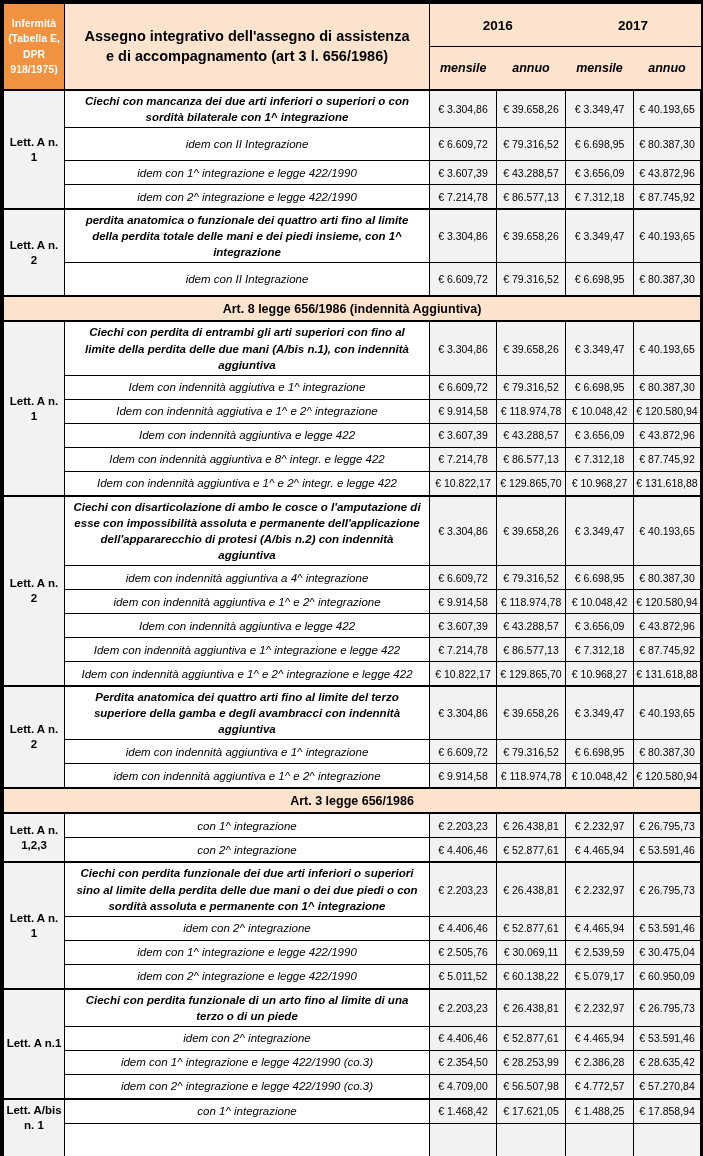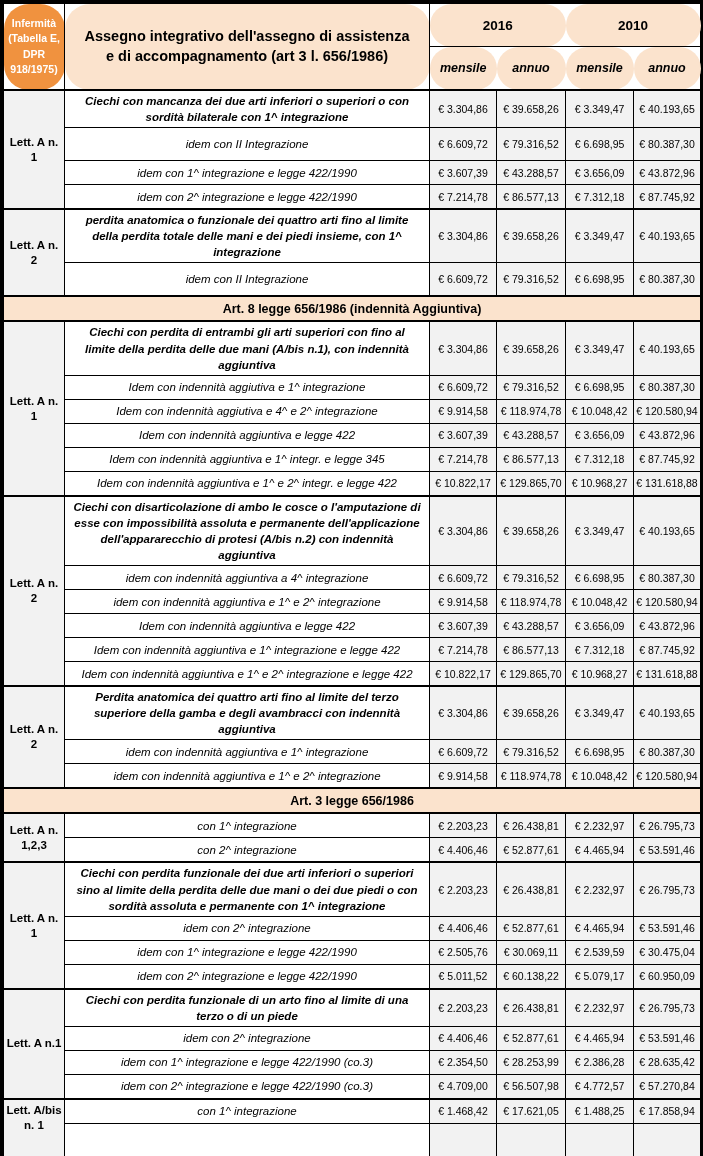--- a/index.html
+++ b/index.html
@@ -7,21 +7,21 @@
     --peach:#FBE3CD;
     --gray:#F2F2F2;
     --border:#000000;
   }
   html,body{margin:0;padding:0;background:#fff;}
   body{font-family:"Liberation Sans","DejaVu Sans",sans-serif;color:#000;}
   .sheet{width:697px;border:3px solid var(--border);margin:0;}
   table{border-collapse:collapse;width:697px;table-layout:fixed;}
   th,td{border:1px solid var(--border);padding:1px 2px;overflow:hidden;}
   
-  thead th{background:var(--peach);border-radius:25px;}
+  thead th{background:var(--peach);}
   th.corner{background:var(--orange);color:#fff;font-weight:bold;font-size:10.5px;line-height:1.45;text-align:center;vertical-align:middle;padding:2px 1px;}
   th.title{font-size:14.5px;font-weight:bold;text-align:center;vertical-align:middle;line-height:1.35;padding:4px 18px;}
   th.yr{font-size:13.5px;font-weight:bold;text-align:center;vertical-align:middle;height:40px;border-left:none;border-right:none;border-bottom:1px solid var(--border);}
   th.sub{font-size:12.5px;font-weight:bold;font-style:italic;text-align:center;vertical-align:middle;height:40px;border-left:none;border-right:none;}
   
   th.glabel{background:var(--gray);font-weight:bold;font-size:11.5px;text-align:center;vertical-align:middle;line-height:1.3;padding:2px 2px;margin-left:16px;}
   th.glabel.vtop{vertical-align:top;padding-top:3px;}
   td.desc{background:#fff;font-style:italic;font-size:11.5px;text-align:center;vertical-align:middle;line-height:1.4;padding:2px 8px;height:19px;}
   tr.bold-row td.desc{font-weight:bold;}
   td.val{background:var(--gray);font-size:10.5px;text-align:center;vertical-align:middle;white-space:nowrap;height:19px;}
@@ -41,21 +41,21 @@
       <col style="width:67px">
         <col style="width:69px">
         <col style="width:68px">
         <col style="width:67px">
     </colgroup>
     <thead>
       <tr>
         <th class="corner" rowspan="2">Infermità (Tabella E, DPR 918/1975)</th>
         <th class="title" rowspan="2">Assegno integrativo dell'assegno di assistenza e di accompagnamento (art 3 l. 656/1986)</th>
         <th class="yr" colspan="2">2016</th>
-        <th class="yr" colspan="2">2010</th>
+        <th class="yr" colspan="2">2017</th>
       </tr>
       <tr>
         <th class="sub">mensile</th>
         <th class="sub">annuo</th>
         <th class="sub">mensile</th>
         <th class="sub">annuo</th>
       </tr>
     </thead>
     <tbody id="tb">
         <tr class="gstart bold-row">
@@ -114,35 +114,35 @@
           <td class="val">€ 40.193,65</td>
         </tr>
         <tr class="">
           <td class="desc">Idem con indennità aggiutiva e 1^ integrazione</td>
           <td class="val">€ 6.609,72</td>
           <td class="val">€ 79.316,52</td>
           <td class="val">€ 6.698,95</td>
           <td class="val">€ 80.387,30</td>
         </tr>
         <tr class="">
-          <td class="desc">Idem con indennità aggiutiva e 4^ e 2^ integrazione</td>
+          <td class="desc">Idem con indennità aggiutiva e 1^ e 2^ integrazione</td>
           <td class="val">€ 9.914,58</td>
           <td class="val">€ 118.974,78</td>
           <td class="val">€ 10.048,42</td>
           <td class="val">€ 120.580,94</td>
         </tr>
         <tr class="">
           <td class="desc">Idem con indennità aggiuntiva e legge 422</td>
           <td class="val">€ 3.607,39</td>
           <td class="val">€ 43.288,57</td>
           <td class="val">€ 3.656,09</td>
           <td class="val">€ 43.872,96</td>
         </tr>
         <tr class="">
-          <td class="desc">Idem con indennità aggiuntiva e 1^ integr. e legge 345</td>
+          <td class="desc">Idem con indennità aggiuntiva e 8^ integr. e legge 422</td>
           <td class="val">€ 7.214,78</td>
           <td class="val">€ 86.577,13</td>
           <td class="val">€ 7.312,18</td>
           <td class="val">€ 87.745,92</td>
         </tr>
         <tr class="">
           <td class="desc">Idem con indennità aggiuntiva e 1^ e 2^ integr. e legge 422</td>
           <td class="val">€ 10.822,17</td>
           <td class="val">€ 129.865,70</td>
           <td class="val">€ 10.968,27</td>

